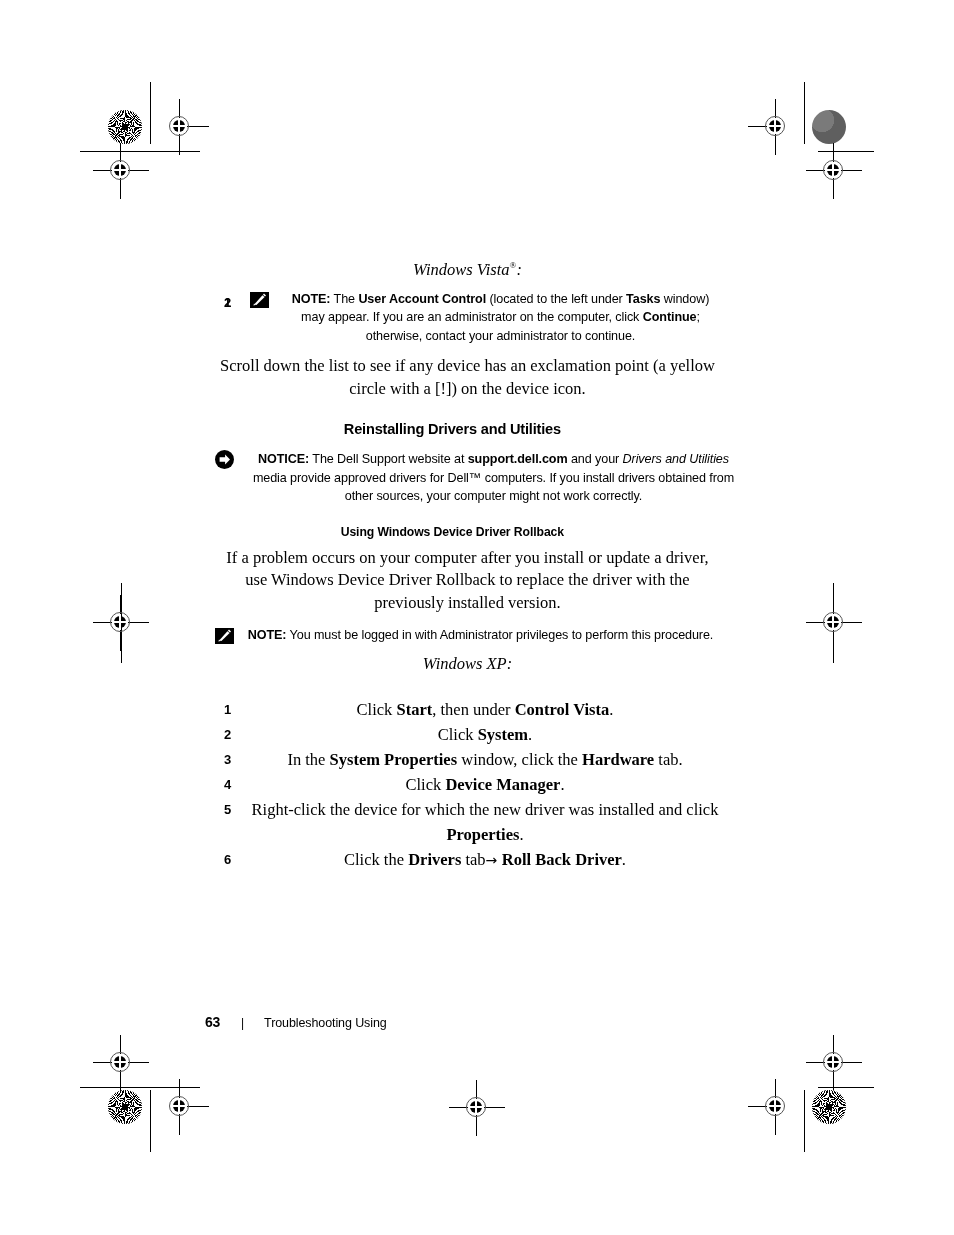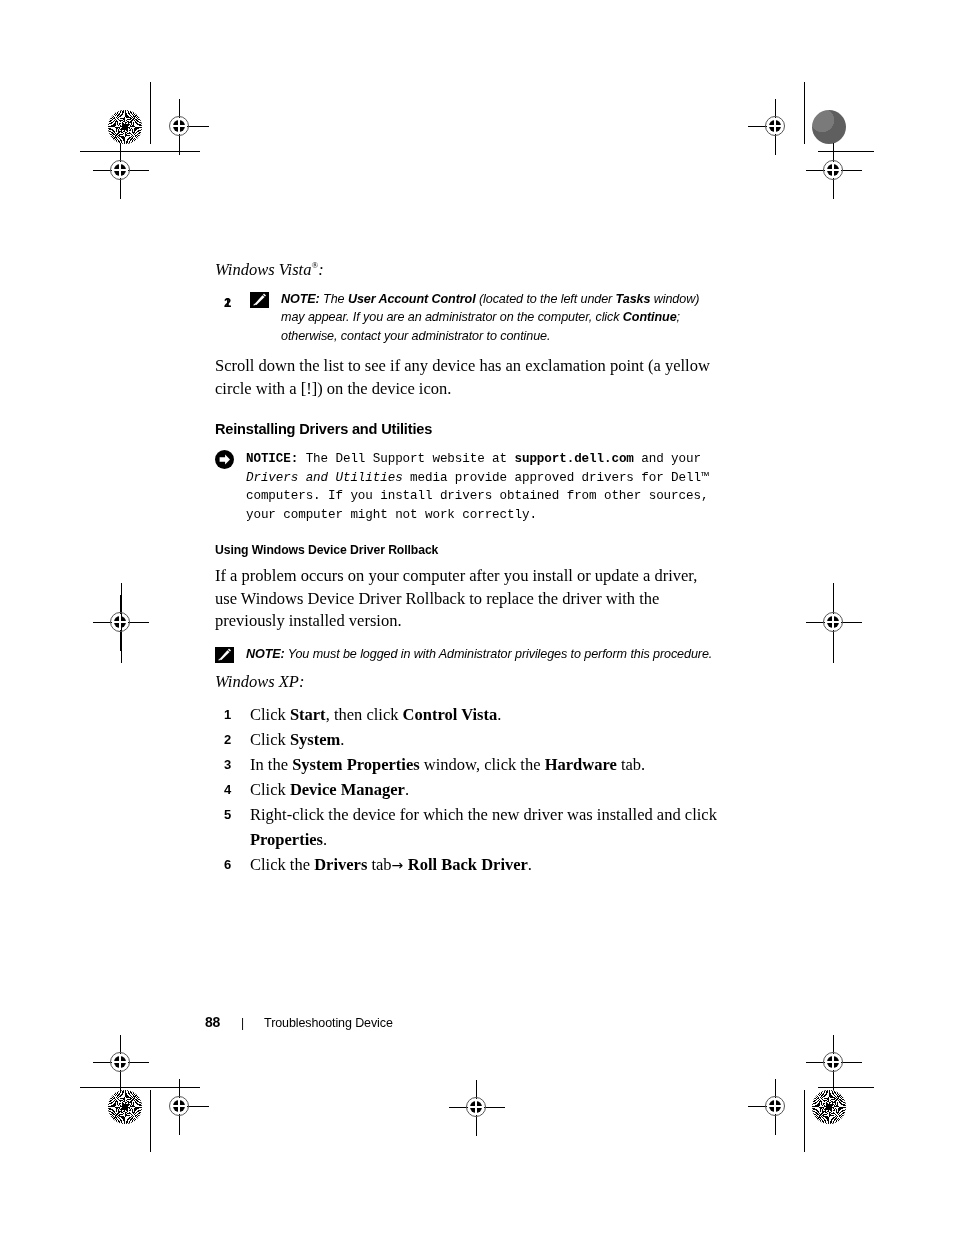--- a/index.html
+++ b/index.html
@@ -118,20 +118,21 @@
     height: 6px;
     background: #000;
   }
 
   
   #content {
     position: absolute;
     left: 215px;
     top: 254px;
     width: 505px;
+    text-align: center;
   }
   .lead-italic {
     font-style: italic;
     font-size: 16.5px;
     line-height: 22px;
     margin: 0 0 9px 0;
   }
   .lead-italic sup {
     font-size: 9px;
     vertical-align: super;
@@ -200,21 +201,21 @@
     position: relative;
     padding-left: 31px;
     font-family: "Liberation Sans", sans-serif;
     font-size: 12.6px;
     line-height: 18.5px;
     letter-spacing: -0.1px;
   }
   .callout .label { font-weight: bold; }
   .callout .bld { font-weight: bold; }
 
-  .note-wrap { margin-left: 35px; width: 470px; font-style: italic; }
+  .note-wrap { margin-left: 35px; width: 470px; }
 
   .icon-note {
     position: absolute;
     left: 0;
     top: 2px;
     width: 19px;
     height: 16px;
     background: #000;
   }
   .icon-note svg { display: block; }
@@ -391,21 +392,21 @@
           </svg>
         </span>
         <span class="label">NOTE:</span><span id="note-vista-body"><span> The </span><span class="bld">User Account Control</span><span> (located to the left under </span><span class="bld">Tasks</span><span> window) may appear. If you are an administrator on the computer, click </span><span class="bld">Continue</span><span>; otherwise, contact your administrator to continue.</span></span>
       </div>
     </div>
 
     <p class="body">Scroll down the list to see if any device has an exclamation point (a yellow circle with a [!]) on the device icon.</p>
 
     <h2 class="section">Reinstalling Drivers and Utilities</h2>
 
-    <div class="callout" style="width:495px; margin-bottom:16px;font-family:Liberation Mono, monospace;">
+    <div class="callout" style="width:495px; margin-bottom:16px;">
       <span class="icon-notice">
         <svg width="19" height="19" viewBox="0 0 19 19">
           <circle cx="9.5" cy="9.5" r="9.5" fill="#000"></circle>
           <path d="M4.6 7.3 H10.1 V4.6 L15.0 9.5 L10.1 14.4 V11.7 H4.6 Z" fill="#fff"></path>
         </svg>
       </span>
       <span class="label">NOTICE:</span><span id="notice-body"><span> The Dell Support website at </span><span class="bld">support.dell.com</span><span> and your </span><span style="font-style: italic;">Drivers and Utilities</span><span> media provide approved drivers for Dell™ computers. If you install drivers obtained from other sources, your computer might not work correctly.</span></span>
     </div>
 
     <h3 class="subsection">Using Windows Device Driver Rollback</h3>
@@ -419,31 +420,31 @@
             <rect x="0" y="0" width="19" height="16" fill="#000"></rect>
             <path d="M4.2 12.4 L12.4 3.3 L14.6 5.1 L6.4 13.1 Z" fill="#fff"></path>
             <path d="M3.4 13.4 L5.6 13.0 L4.0 11.6 Z" fill="#fff"></path>
             <path d="M12.9 2.7 L14.0 1.6 L16.0 3.4 L15.0 4.5 Z" fill="#fff"></path>
           </svg>
         </span>
         <span class="label">NOTE:</span><span id="note-admin-body"><span> You must be logged in with Administrator privileges to perform this procedure.</span></span>
       </div>
     </div>
 
-    <p class="lead-italic" style="margin-bottom:9px;">Windows XP:</p>
+    <p class="lead-italic" style="margin-bottom:22px;">Windows XP:</p>
 
     <ol class="steps" id="xp-steps">
-        <li><span class="num">1</span><span><span>Click </span><span class="bld">Start</span><span>, then click </span><span class="bld">Control Vista</span><span>.</span></span></li>
+        <li><span class="num">1</span><span><span>Click </span><span class="bld">Start</span><span>, then under </span><span class="bld">Control Vista</span><span>.</span></span></li>
         <li><span class="num">2</span><span><span>Click </span><span class="bld">System</span><span>.</span></span></li>
         <li><span class="num">3</span><span><span>In the </span><span class="bld">System Properties</span><span> window, click the </span><span class="bld">Hardware</span><span> tab.</span></span></li>
         <li><span class="num">4</span><span><span>Click </span><span class="bld">Device Manager</span><span>.</span></span></li>
         <li><span class="num">5</span><span><span>Right-click the device for which the new driver was installed and click </span><span class="bld">Properties</span><span>.</span></span></li>
         <li><span class="num">6</span><span><span>Click the </span><span class="bld">Drivers</span><span> tab</span><span class="arrow">→ </span><span class="bld">Roll Back Driver</span><span>.</span></span></li>
       </ol>
   </div>
 
   <div id="footer">
-    <span class="pagenum">88</span>
+    <span class="pagenum">63</span>
     <span class="sep">|</span>
-    <span class="ftitle">Troubleshooting Device</span>
+    <span class="ftitle">Troubleshooting Using</span>
   </div>
 
 </div>
 
 </body></html>

